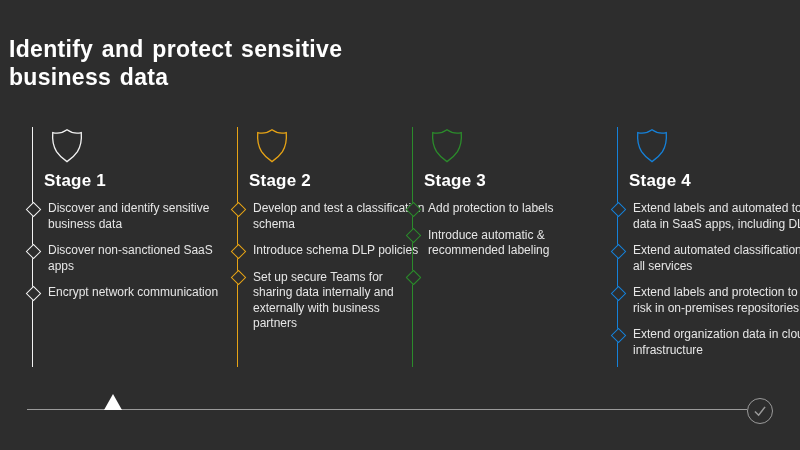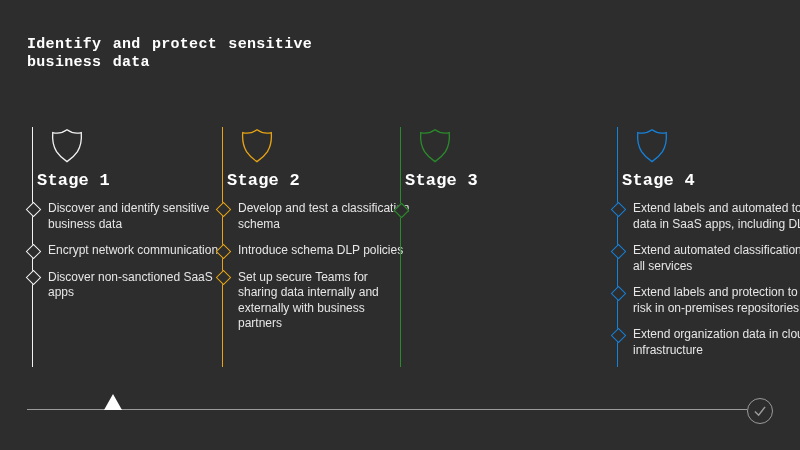--- a/index.html
+++ b/index.html
@@ -4,37 +4,36 @@
 <style>
   html,body{margin:0;padding:0;background:#000;}
   .slide{
     position:relative;
     width:800px;height:450px;
     background:var(--bg,#2d2d2d);
     font-family:"Liberation Sans",sans-serif;
     overflow:hidden;
   }
   .title{
-    position:absolute;left:27px;top:36px;width:360px;
+    position:absolute;left:9px;top:36px;width:360px;
     margin:0;
-    font-size:15px;font-weight:700;line-height:1.2;
+    font-size:23px;font-weight:700;line-height:1.2;
     letter-spacing:0.3px;word-spacing:2px;
     color:var(--title-color,#ffffff);
-    font-family:Liberation Mono, monospace;
   }
   .stage{position:absolute;top:125px;width:190px;}
   .stage .vline{
     position:absolute;left:5px;top:2px;width:1px;height:240px;
     background:var(--accent,#f2f2f2);
   }
   .shield{display:block;margin:1px 0 0 21px;}
   .shield path{stroke:var(--accent,#f2f2f2);fill:none;stroke-width:1.4;}
   .stage h2{
-    margin:7px 0 0 10px;font-size:17px;font-weight:700;line-height:1.2;
-    color:var(--title-color,#ffffff);letter-spacing:0.2px;font-family:Liberation Mono, monospace;
+    margin:7px 0 0 17px;font-size:17px;font-weight:700;line-height:1.2;
+    color:var(--title-color,#ffffff);letter-spacing:0.2px;
   }
   .stage ul{margin:10px 0 0 21px;padding:0;list-style:none;width:172px;}
   .stage.wide ul{width:184px;}
   .stage li{
     position:relative;margin:0 0 11px 0;
     font-size:12px;line-height:15.5px;
     color:var(--body-color,#e6e6e6);
   }
   .diamond{
     position:absolute;left:-20.5px;top:2.5px;
@@ -69,46 +68,47 @@
   <h1 class="title">Identify and protect sensitive business data</h1>
 
   <div class="stage" style="left: 27px; --accent: #f2f2f2;">
     <div class="vline"></div>
     <svg class="shield" width="38" height="38" viewBox="0 0 40 40">
       <path d="M5 7 Q13 9 20 4 Q27 9 35 7 Q36 19 31 27 Q27 33 20 37.5 Q13 33 9 27 Q4 19 5 7 Z"></path>
     </svg>
     <h2>Stage 1</h2>
     <ul>
       <li><span class="diamond"></span><span>Discover and identify sensitive business data</span></li>
+      <li><span class="diamond"></span><span>Discover non-sanctioned SaaS apps</span></li>
       <li><span class="diamond"></span><span>Encrypt network communication</span></li>
-      <li><span class="diamond"></span><span>Discover non-sanctioned SaaS apps</span></li>
     </ul>
   </div>
 
-  <div class="stage" style="left: 217px; --accent: #e6a315;">
+  <div class="stage" style="left: 232px; --accent: #e6a315;">
     <div class="vline"></div>
     <svg class="shield" width="38" height="38" viewBox="0 0 40 40">
       <path d="M5 7 Q13 9 20 4 Q27 9 35 7 Q36 19 31 27 Q27 33 20 37.5 Q13 33 9 27 Q4 19 5 7 Z"></path>
     </svg>
     <h2>Stage 2</h2>
     <ul>
       <li><span class="diamond"></span><span>Develop and test a classification schema</span></li>
       <li><span class="diamond"></span><span>Introduce schema DLP policies</span></li>
       <li><span class="diamond"></span><span>Set up secure Teams for sharing data internally and externally with business partners</span></li>
     </ul>
   </div>
 
-  <div class="stage" style="left: 395px; --accent: #2b8b2b;">
+  <div class="stage" style="left: 407px; --accent: #2b8b2b;">
     <div class="vline"></div>
     <svg class="shield" width="38" height="38" viewBox="0 0 40 40">
       <path d="M5 7 Q13 9 20 4 Q27 9 35 7 Q36 19 31 27 Q27 33 20 37.5 Q13 33 9 27 Q4 19 5 7 Z"></path>
     </svg>
     <h2>Stage 3</h2>
     <ul>
-      <li><span class="diamond"></span></li>
+      <li><span class="diamond"></span><span>Add protection to labels</span></li>
+      <li><span class="diamond"></span><span>Introduce automatic &amp; recommended labeling</span></li>
       <li><span class="diamond"></span></li>
       <li><span class="diamond"></span></li>
     </ul>
   </div>
 
   <div class="stage wide" style="left: 612px; --accent: #1581d9;">
     <div class="vline"></div>
     <svg class="shield" width="38" height="38" viewBox="0 0 40 40">
       <path d="M5 7 Q13 9 20 4 Q27 9 35 7 Q36 19 31 27 Q27 33 20 37.5 Q13 33 9 27 Q4 19 5 7 Z"></path>
     </svg>

